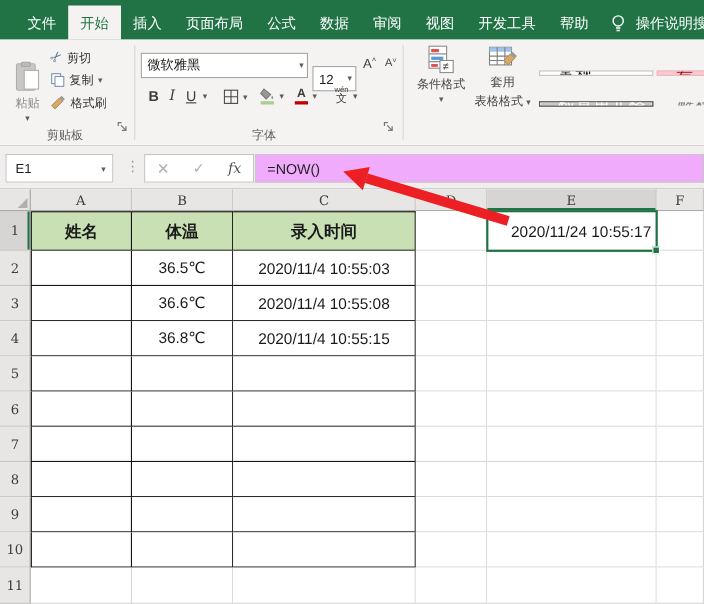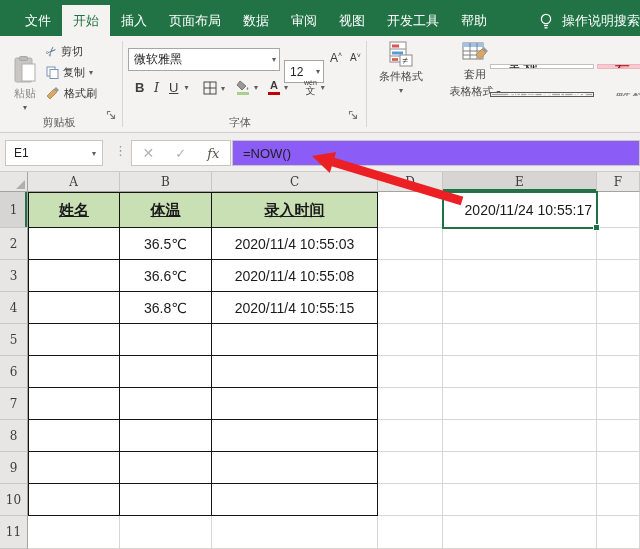--- a/index.html
+++ b/index.html
@@ -55,21 +55,21 @@
     background:#f0efed; border-bottom:1px solid #cfcdcb; }
   .namebox { position:absolute; left:5px; top:7px; width:98px; height:26px; background:#fff;
     border:1px solid #c8c6c4; display:flex; align-items:center; font-size:12px; color:#1f1f1f; padding-left:8px; }
   .namebox .caret { margin-left:auto; margin-right:6px; }
   .dots { position:absolute; left:114px; top:10px; color:#9a9896; font-size:13px; }
   .fxbox { position:absolute; left:131px; top:7px; width:100px; height:26px; background:#fff;
     border:1px solid #c8c6c4; display:flex; align-items:center; justify-content:space-around; }
   .fxbox .x { color:#b3b1af; font-size:14px; }
   .fxbox .ck { color:#b3b1af; font-size:13px; }
   .fxbox .fx { font-style:italic; font-family:"DejaVu Serif",serif; font-size:13px; color:#56544f; }
-  .formulabox { position:absolute; left:232px; top:7px; width:408px; height:26px; background:#8b5cf6;
+  .formulabox { position:absolute; left:232px; top:7px; width:408px; height:26px; background:#f0abfc;
     border:1px solid #c8c6c4; display:flex; align-items:center; font-size:13px; color:#1f1f1f; padding-left:10px; }
 
   
   .sheet { position:absolute; left:0; top:172px; width:640px; height:377px; background:#fff; }
   .grid-row { display:flex; }
   .corner { width:28px; height:20px; background:#e7e6e4; border-right:1px solid #a5a3a1;
     border-bottom:1px solid #a5a3a1; position:relative; flex:none; }
   .corner-tri { position:absolute; right:2px; bottom:2px; width:0; height:0;
     border-left:9px solid transparent; border-bottom:9px solid #b2b0ae; }
   .col-h { height:20px; flex:none; display:flex; align-items:center; justify-content:center;
@@ -78,40 +78,41 @@
   .col-h.sel { background:#d6d5d3; box-shadow:inset 0 -2px 0 #217346; }
   .row-h { width:28px; flex:none; display:flex; align-items:center; justify-content:center;
     font-family:"DejaVu Serif","Liberation Serif",serif; font-size:12px; color:#3f3d3b;
     background:#e7e6e4; border-right:1px solid #a5a3a1; border-bottom:1px solid #c9c7c5; cursor:pointer; }
   .row-h.sel { background:#d6d5d3; box-shadow:inset -2px 0 0 #217346; }
   .cell { flex:none; height:100%; background:#fff; border-right:1px solid #d8d6d4;
     border-bottom:1px solid #d8d6d4; display:flex; align-items:center; justify-content:flex-start;
     font-size:14px; color:#1a1a1a; cursor:cell; overflow:hidden; }
   .cell.tbl { border-right:1px solid #141414; border-bottom:1px solid #141414; justify-content:center; }
   .cell.tbl-l { border-left:1px solid #141414; }
-  .cell.tbl-t { border-top:1px solid #141414;text-decoration:underline; }
+  .cell.tbl-t { border-top:1px solid #141414; }
   .cell.th-green { background:#c9e0b4; font-weight:bold; font-size:15px; }
   .cell.e1 { justify-content:flex-end; padding-right:4px; font-size:14px; }
   .selection { position:absolute; left:442px; top:19px; width:156px; height:38px;
     border:2px solid #217346; pointer-events:none; }
   .handle { position:absolute; right:-4px; bottom:-4px; width:7px; height:7px;
     background:#217346; border:1px solid #fff; }
 
   .arrow-svg { position:absolute; left:0; top:0; pointer-events:none; z-index:60; }
   svg { display:block; }
 </style>
 </head>
 <body>
 
 <div class="tabbar">
   <div class="tabs" style="margin-left:14px;">
       <div class="tab">文件</div>
       <div class="tab active">开始</div>
       <div class="tab">插入</div>
       <div class="tab">页面布局</div>
+      <div class="tab">公式</div>
       <div class="tab">数据</div>
       <div class="tab">审阅</div>
       <div class="tab">视图</div>
       <div class="tab">开发工具</div>
       <div class="tab">帮助</div>
     </div>
   <div class="tellme" style="margin-left:auto;">
     <span>
       <svg width="16" height="18" viewBox="0 0 16 18">
         <circle cx="8" cy="7" r="4.6" fill="none" stroke="#fff" stroke-width="1.3"></circle>
@@ -245,21 +246,21 @@
         <rect x="4" y="3.5" width="7" height="3" fill="#e05252"></rect>
         <rect x="4" y="10.5" width="11" height="3" fill="#5b9bd5"></rect>
         <rect x="4" y="17.2" width="6" height="2.6" fill="#e05252"></rect>
         <rect x="12" y="14" width="12" height="11" fill="#fff" stroke="#8c8c8c"></rect>
         <text x="14.5" y="23" font-size="10" fill="#444">≠</text>
       </svg>
     </span>
     <span>条件格式</span>
     <span class="caret">▾</span>
   </div>
-  <div class="bigbtn" style="left:447px; top:5px; width:56px; height:66px;">
+  <div class="bigbtn" style="left:429px; top:5px; width:56px; height:66px;">
     <span>
       <svg width="26" height="24" viewBox="0 0 26 24">
         <rect x="1" y="2" width="20" height="16" fill="#fff" stroke="#7f7f7f"></rect>
         <rect x="1" y="2" width="20" height="4" fill="#9dc3e6"></rect>
         <line x1="1" y1="10" x2="21" y2="10" stroke="#7f7f7f"></line>
         <line x1="1" y1="14" x2="21" y2="14" stroke="#7f7f7f"></line>
         <line x1="8" y1="2" x2="8" y2="18" stroke="#7f7f7f"></line>
         <line x1="15" y1="2" x2="15" y2="18" stroke="#7f7f7f"></line>
         <path d="M14 14 L20 8 L24 12 L18 18 Z" fill="#d8a76a" stroke="#a9823f" stroke-width="0.8"></path>
         <path d="M20 8 L22 6 L26 10 L24 12 Z" fill="#9b9b9b"></path>

